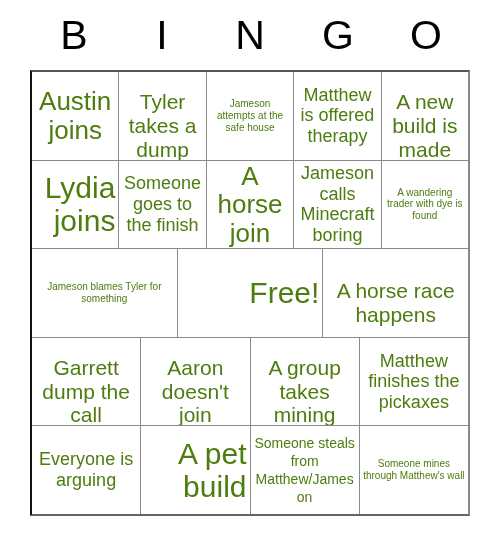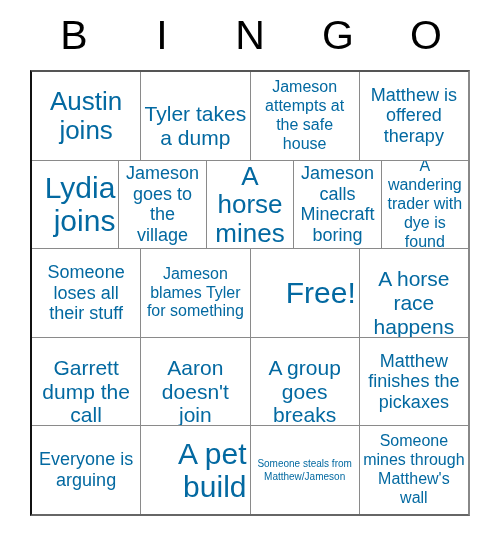--- a/index.html
+++ b/index.html
@@ -81,30 +81,30 @@
   .cell + .cell {
     border-left: 1px solid #8a8a8a;
   }
   .cell-text {
     display: block;
     width: 100%;
     line-height: 1.12;
     word-wrap: break-word;
     overflow-wrap: break-word;
     hyphens: none;
-    color: #0369a1;
+    color: #4d7c0f;
   }
 
   
   .fs-xxl .cell-text { font-size: 30px; line-height: 1.1; text-align: right; }
   .fs-xl  .cell-text { font-size: 26px; line-height: 1.1; }
   .fs-lg  .cell-text { font-size: 21px; line-height: 1.13; margin-top: 20px; }
   .fs-md  .cell-text { font-size: 18px; line-height: 1.15; }
-  .fs-sm  .cell-text { font-size: 16px; line-height: 1.18; }
-  .fs-xxs .cell-text { font-size: 10px; line-height: 1.3; }
+  .fs-sm  .cell-text { font-size: 10px; line-height: 1.18; }
+  .fs-xxs .cell-text { font-size: 14px; line-height: 1.3; }
 </style>
 </head>
 <body>
 
 <div id="bingo-card">
 
   <div id="header-row">
     <div class="header-letter">B</div>
     <div class="header-letter">I</div>
     <div class="header-letter">N</div>
@@ -120,64 +120,64 @@
         </div>
       <div class="cell fs-lg">
           <span class="cell-text">Tyler takes a dump</span>
         </div>
       <div class="cell fs-sm">
           <span class="cell-text">Jameson attempts at the safe house</span>
         </div>
       <div class="cell fs-md">
           <span class="cell-text">Matthew is offered therapy</span>
         </div>
+      <div class="cell fs-lg">
+          <span class="cell-text">A new build is made</span>
+        </div>
     </div>
 
     <div class="grid-row">
       <div class="cell fs-xxl">
           <span class="cell-text">Lydia joins</span>
         </div>
       <div class="cell fs-md">
-          <span class="cell-text">Jameson goes to the village</span>
+          <span class="cell-text">Someone goes to the finish</span>
         </div>
       <div class="cell fs-xl">
-          <span class="cell-text">A horse mines</span>
+          <span class="cell-text">A horse join</span>
         </div>
       <div class="cell fs-md">
           <span class="cell-text">Jameson calls Minecraft boring</span>
         </div>
       <div class="cell fs-sm">
           <span class="cell-text">A wandering trader with dye is found</span>
         </div>
     </div>
 
     <div class="grid-row">
-      <div class="cell fs-md">
-          <span class="cell-text">Someone loses all their stuff</span>
-        </div>
       <div class="cell fs-sm">
           <span class="cell-text">Jameson blames Tyler for something</span>
         </div>
       <div class="cell fs-xxl">
           <span class="cell-text">Free!</span>
         </div>
       <div class="cell fs-lg">
           <span class="cell-text">A horse race happens</span>
         </div>
     </div>
 
     <div class="grid-row">
       <div class="cell fs-lg">
           <span class="cell-text">Garrett dump the call</span>
         </div>
       <div class="cell fs-lg">
           <span class="cell-text">Aaron doesn't join</span>
         </div>
       <div class="cell fs-lg">
-          <span class="cell-text">A group goes breaks</span>
+          <span class="cell-text">A group takes mining</span>
         </div>
       <div class="cell fs-md">
           <span class="cell-text">Matthew finishes the pickaxes</span>
         </div>
     </div>
 
     <div class="grid-row">
       <div class="cell fs-md">
           <span class="cell-text">Everyone is arguing</span>
         </div>

